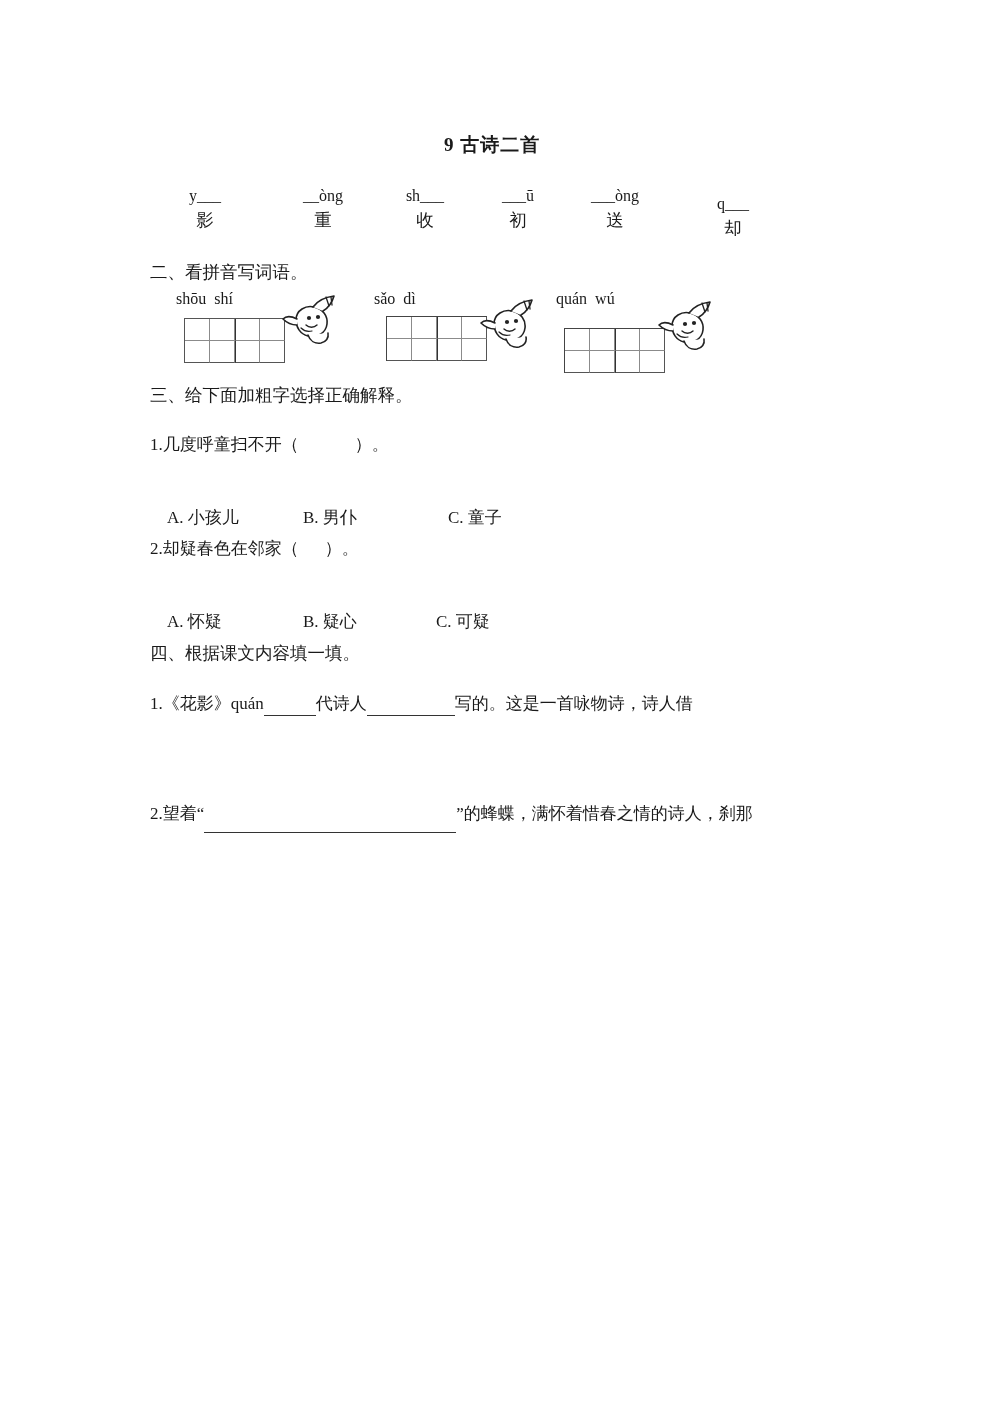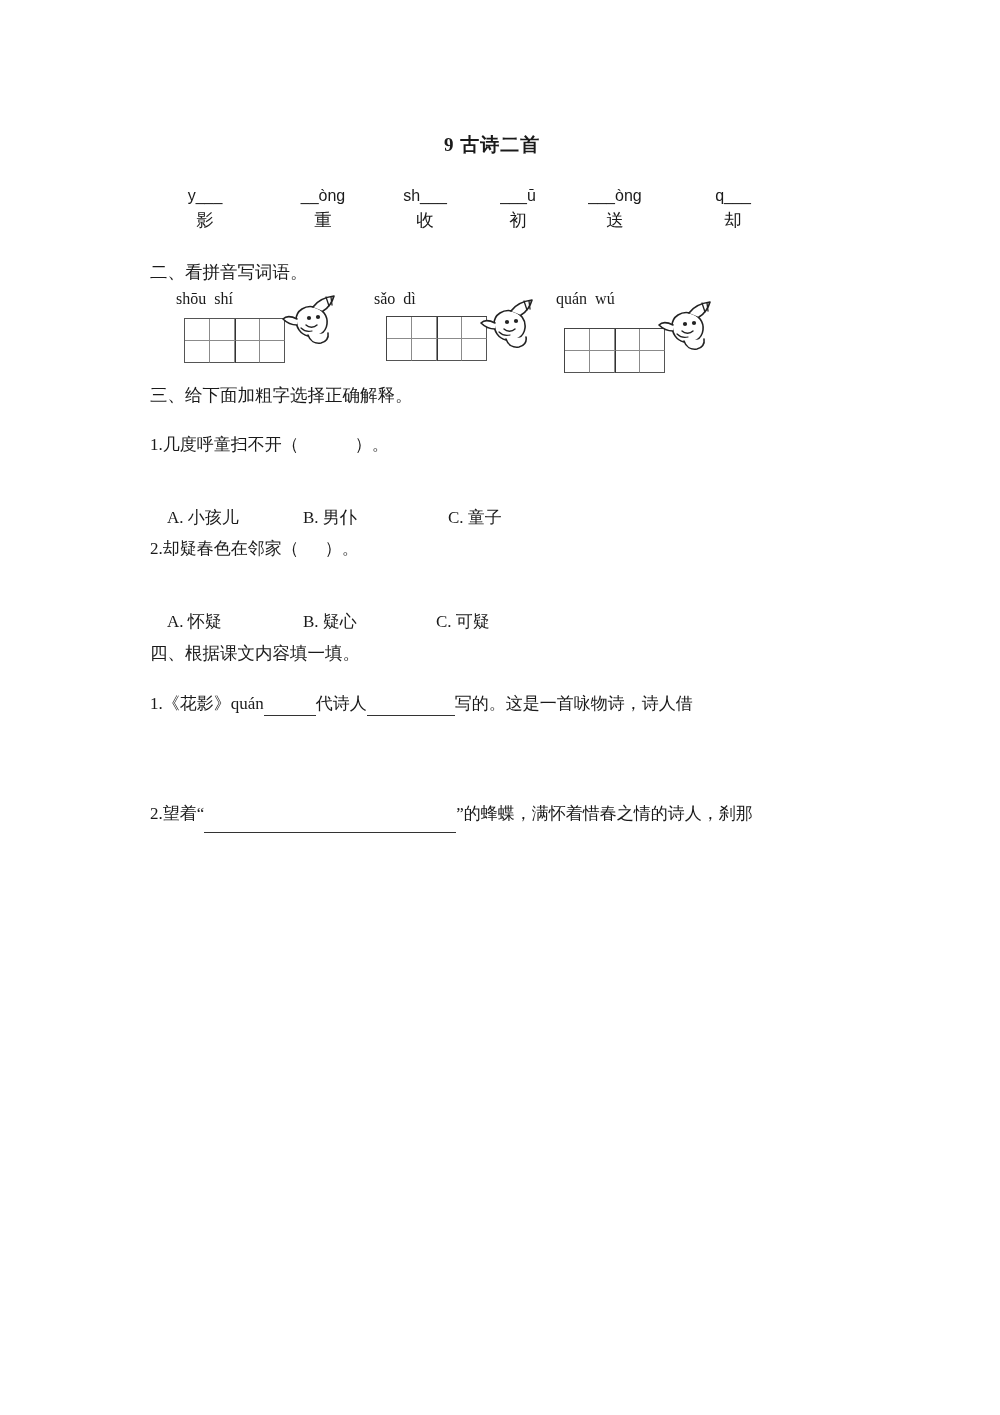--- a/index.html
+++ b/index.html
@@ -49,21 +49,21 @@
     width: 720px;
     height: 50px;
   }
   .py-cell {
     position: absolute;
     width: 110px;
     text-align: center;
   }
   .py-top {
     font-size: 16px;
-    font-family: Liberation Sans, sans-serif;
+    font-family: Liberation Serif, serif;
     white-space: pre;
     display: block;
     line-height: 20px;
   }
   .py-char {
     font-size: 17.5px;
     display: block;
     line-height: 24px;
     margin-top: 2px;
   }
@@ -183,21 +183,21 @@
       <span class="py-char">收</span>
     </div>
     <div class="py-cell" style="left:313px;">
       <span class="py-top">___ū</span>
       <span class="py-char">初</span>
     </div>
     <div class="py-cell" style="left:410px;">
       <span class="py-top">___òng</span>
       <span class="py-char">送</span>
     </div>
-    <div class="py-cell" style="left:528px;">
+    <div class="py-cell" style="left:528px;margin-top:8px;">
       <span class="py-top">q___</span>
       <span class="py-char">却</span>
     </div>
   </div>
 
   <div class="section-head" style="top:260px;">二、看拼音写词语。</div>
 
   <div class="grid-area">
 
     <div class="grid-block" style="left:20px;">

